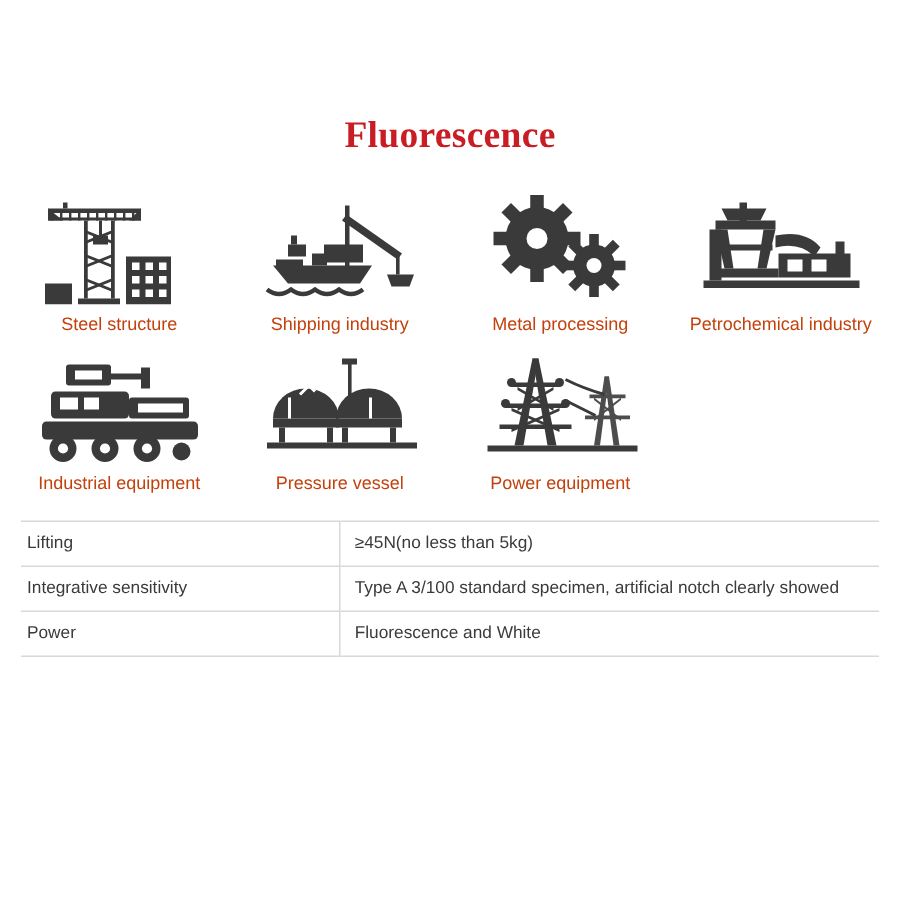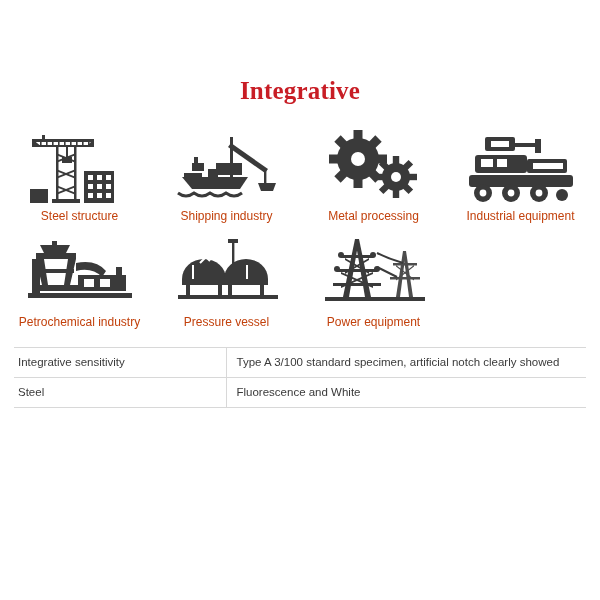--- a/index.html
+++ b/index.html
@@ -96,21 +96,21 @@
   }
   .params-table td.val {
     padding-left: 10px;
   }
 </style>
 </head>
 <body>
 
 <div class="page">
 
-  <h1 class="section-title" id="applications-title">Integrative</h1>
+  <h1 class="section-title" id="applications-title">Fluorescence</h1>
 
   <div class="apps-grid">
 
     <div class="app-item">
       <div class="app-icon">
         <svg width="108" height="74" viewBox="0 0 108 74" fill="#3a3a3a">
           <rect x="16" y="6" width="3" height="4"></rect>
           <rect x="6" y="10" width="62" height="3"></rect>
           <rect x="6" y="16" width="62" height="2"></rect>
           <path d="M6 10 L16 18 L6 18 Z"></path>
@@ -206,20 +206,42 @@
             <circle cx="0" cy="0" r="5" fill="#ffffff"></circle>
           </g>
         </svg>
       </div>
       <div class="app-label">Metal processing</div>
     </div>
 
 
     <div class="app-item">
       <div class="app-icon">
+        <svg width="116" height="74" viewBox="0 0 116 74" fill="#3a3a3a">
+          <rect x="30" y="6" width="5" height="14"></rect>
+          <path d="M18 10 h30 l-4 8 h-22 Z"></path>
+          <rect x="14" y="18" width="40" height="6"></rect>
+          <path d="M14 24 L20 50 L26 50 L22 24 Z"></path>
+          <path d="M54 24 L48 50 L42 50 L46 24 Z"></path>
+          <rect x="16" y="34" width="36" height="4"></rect>
+          <rect x="16" y="50" width="40" height="6"></rect>
+          <rect x="10" y="24" width="8" height="34"></rect>
+          <path d="M54 28 q20 -4 30 8 l-4 6 q-10 -10 -26 -6 Z"></path>
+          <rect x="56" y="40" width="48" height="16"></rect>
+          <rect x="62" y="44" width="10" height="8" fill="#ffffff"></rect>
+          <rect x="78" y="44" width="10" height="8" fill="#ffffff"></rect>
+          <rect x="94" y="32" width="6" height="10"></rect>
+          <rect x="6" y="58" width="104" height="5"></rect>
+        </svg>
+      </div>
+      <div class="app-label">Petrochemical industry</div>
+    </div>
+
+    <div class="app-item">
+      <div class="app-icon">
         <svg width="120" height="74" viewBox="0 0 120 74" fill="#3a3a3a">
           <rect x="24" y="8" width="30" height="14" rx="2"></rect>
           <rect x="30" y="12" width="18" height="6" fill="#ffffff"></rect>
           <rect x="52" y="14" width="26" height="4"></rect>
           <rect x="74" y="10" width="6" height="14"></rect>
           <rect x="14" y="26" width="52" height="18" rx="3"></rect>
           <rect x="20" y="30" width="12" height="8" fill="#ffffff"></rect>
           <rect x="36" y="30" width="10" height="8" fill="#ffffff"></rect>
           <rect x="66" y="30" width="40" height="14" rx="2"></rect>
           <rect x="72" y="34" width="30" height="6" fill="#ffffff"></rect>
@@ -231,42 +253,20 @@
           <circle cx="78" cy="64" r="9"></circle>
           <circle cx="78" cy="64" r="3.4" fill="#ffffff"></circle>
           <circle cx="101" cy="66" r="6"></circle>
         </svg>
       </div>
       <div class="app-label">Industrial equipment</div>
     </div>
 
     <div class="app-item">
       <div class="app-icon">
-        <svg width="116" height="74" viewBox="0 0 116 74" fill="#3a3a3a">
-          <rect x="30" y="6" width="5" height="14"></rect>
-          <path d="M18 10 h30 l-4 8 h-22 Z"></path>
-          <rect x="14" y="18" width="40" height="6"></rect>
-          <path d="M14 24 L20 50 L26 50 L22 24 Z"></path>
-          <path d="M54 24 L48 50 L42 50 L46 24 Z"></path>
-          <rect x="16" y="34" width="36" height="4"></rect>
-          <rect x="16" y="50" width="40" height="6"></rect>
-          <rect x="10" y="24" width="8" height="34"></rect>
-          <path d="M54 28 q20 -4 30 8 l-4 6 q-10 -10 -26 -6 Z"></path>
-          <rect x="56" y="40" width="48" height="16"></rect>
-          <rect x="62" y="44" width="10" height="8" fill="#ffffff"></rect>
-          <rect x="78" y="44" width="10" height="8" fill="#ffffff"></rect>
-          <rect x="94" y="32" width="6" height="10"></rect>
-          <rect x="6" y="58" width="104" height="5"></rect>
-        </svg>
-      </div>
-      <div class="app-label">Petrochemical industry</div>
-    </div>
-
-    <div class="app-item">
-      <div class="app-icon">
         <svg width="110" height="74" viewBox="0 0 110 74" fill="#3a3a3a">
           <rect x="60" y="6" width="2.4" height="26"></rect>
           <rect x="56" y="4" width="10" height="4"></rect>
           <path d="M10 44 a22 20 0 0 1 44 0 Z"></path>
           <path d="M10 44 h44 v6 h-44 Z"></path>
           <rect x="14" y="50" width="4" height="10"></rect>
           <rect x="46" y="50" width="4" height="10"></rect>
           <path d="M52 44 a22 20 0 0 1 44 0 Z"></path>
           <path d="M52 44 h44 v6 h-44 Z"></path>
           <rect x="56" y="50" width="4" height="10"></rect>
@@ -313,23 +313,27 @@
       </div>
       <div class="app-label">Power equipment</div>
     </div>
 
   </div>
 
 
   <table class="params-table">
     <tbody>
       <tr>
+        <td class="key">Lifting</td>
+        <td class="val">≥45N(no less than 5kg)</td>
+      </tr>
+      <tr>
         <td class="key">Integrative sensitivity</td>
         <td class="val">Type A 3/100 standard specimen, artificial notch clearly showed</td>
       </tr>
       <tr>
-        <td class="key">Steel</td>
+        <td class="key">Power</td>
         <td class="val">Fluorescence and White</td>
       </tr>
     </tbody>
   </table>
 
 </div>
 
 </body></html>

